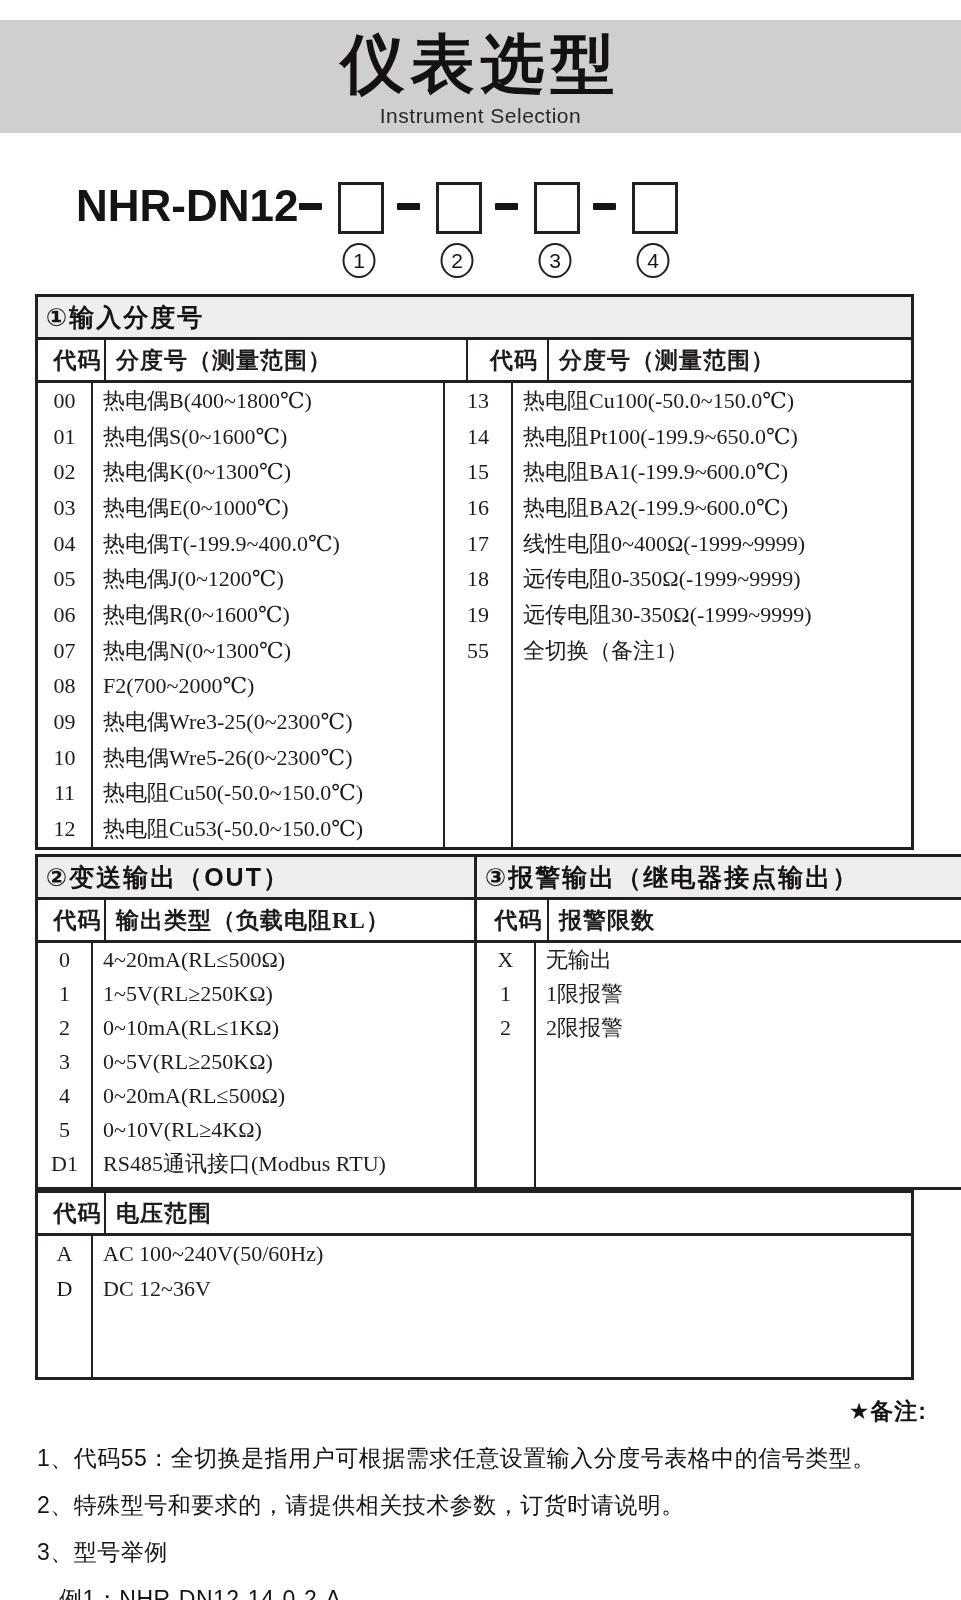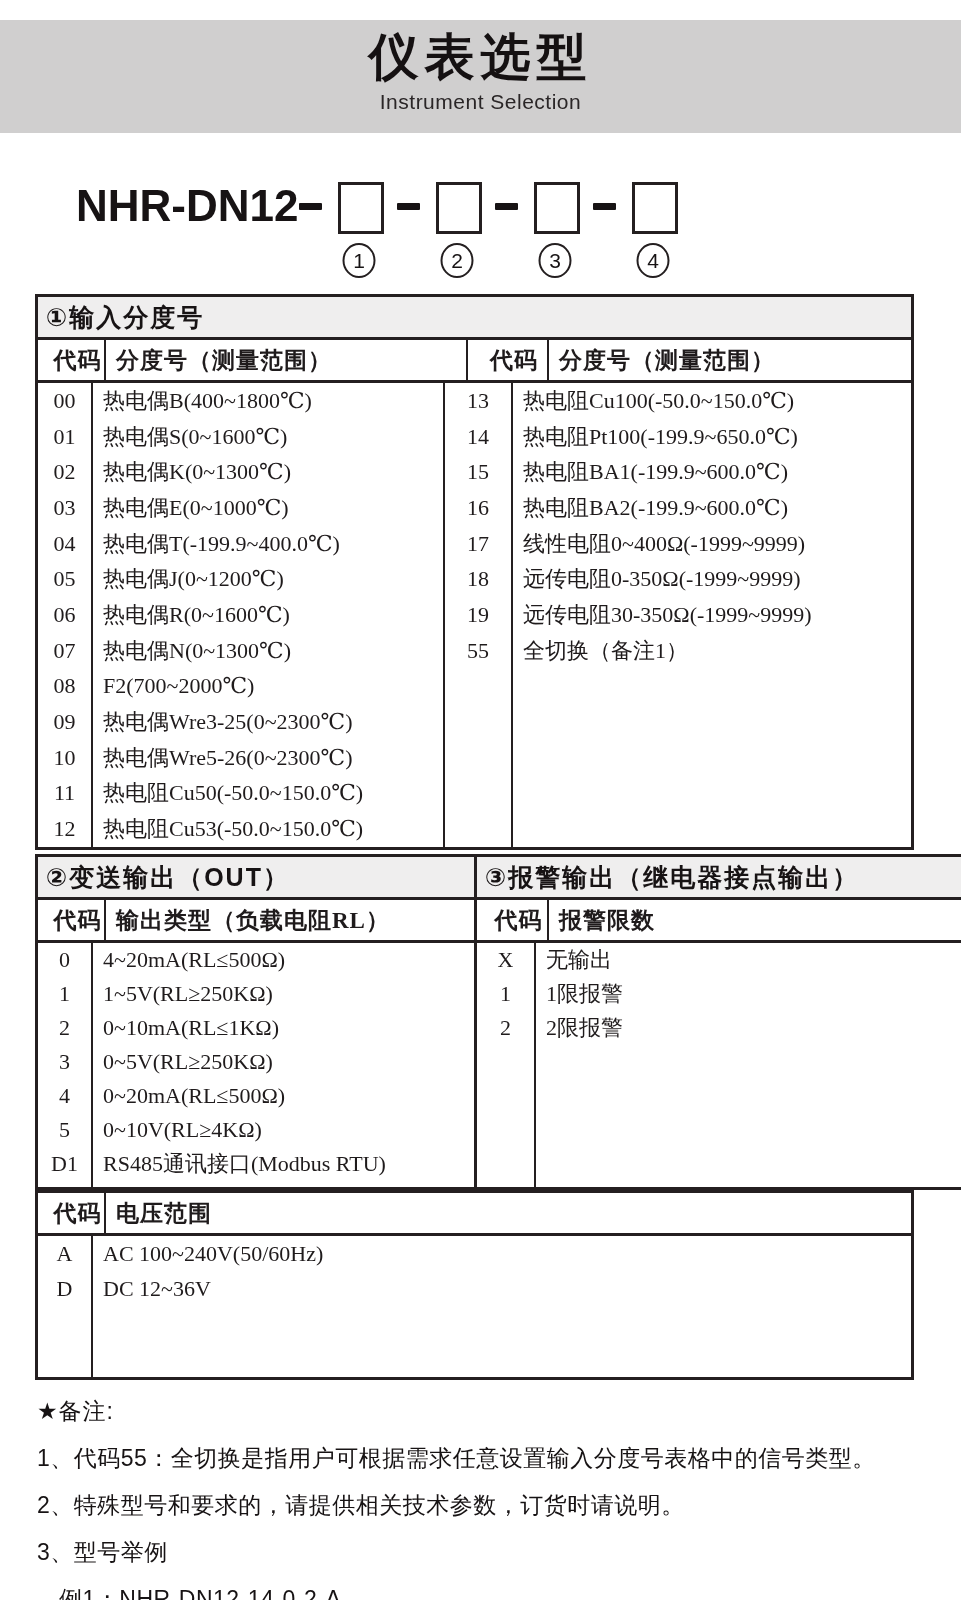--- a/index.html
+++ b/index.html
@@ -3,21 +3,21 @@
 <meta charset="utf-8">
 <style>
   html,body{margin:0;padding:0;background:#ffffff;}
   body{
     position:relative;width:961px;height:1600px;
     font-family:"Liberation Sans","DejaVu Sans",sans-serif;
     color:#1f1b1c;overflow:hidden;
   }
   
   .banner{position:absolute;left:0;top:20px;width:961px;height:113px;background:#d0cfcf;text-align:center;}
-  .banner-title{margin:0;padding-top:12px;font-size:50px;font-weight:bold;letter-spacing:6px;color:#151112;line-height:1.0;}
+  .banner-title{margin:0;padding-top:12px;font-size:64px;font-weight:bold;letter-spacing:6px;color:#151112;line-height:1.0;}
   .banner-sub{margin:8px;font-size:21px;color:#2a2627;letter-spacing:0.5px;}
   
   .model-text{position:absolute;left:76px;top:180px;height:52px;line-height:52px;font-size:44px;font-weight:bold;letter-spacing:0px;color:#17._}
   .model-text{color:#171314;}
   .mdash{position:absolute;top:203px;width:23px;height:7px;background:#171314;border-radius:1px;}
   .mbox{position:absolute;top:182px;width:40px;height:46px;border:3px solid #241f20;background:#fff;}
   .mcircle{
     position:absolute;top:243px;width:29px;height:31px;border:2px solid #241f20;border-radius:50%;
     transform:translateX(-50%);display:flex;align-items:center;justify-content:center;
     font-size:21px;color:#171314;background:#fff;
@@ -53,21 +53,21 @@
   .t2-code{width:53px;}
   .t3-code{width:57px;}
   .t4-code{width:53px;}
   .flex1{flex:1;}
   #table1{left:35px;top:294px;width:879px;height:556px;}
   #table2{left:35px;top:854px;width:458px;height:336px;}
   #table3{left:474px;top:854px;width:496px;height:336px;}
   #table4{left:35px;top:1190px;width:879px;height:190px;}
   
   .notes{position:absolute;left:37px;top:1396px;width:890px;font-size:23px;color:#171314;}
-  .notes-title{font-weight:normal;letter-spacing:1px;}
+  .notes-title{font-weight:bold;letter-spacing:1px;text-align:right;}
   .note-item{margin-top:16px;letter-spacing:0.5px;}
   .note-example{margin-top:16px;margin-left:22px;letter-spacing:0.5px;}
 </style>
 </head>
 <body>
 
 <div class="banner">
   <div class="banner-title">仪表选型</div>
   <div class="banner-sub">Instrument Selection</div>
 </div>

